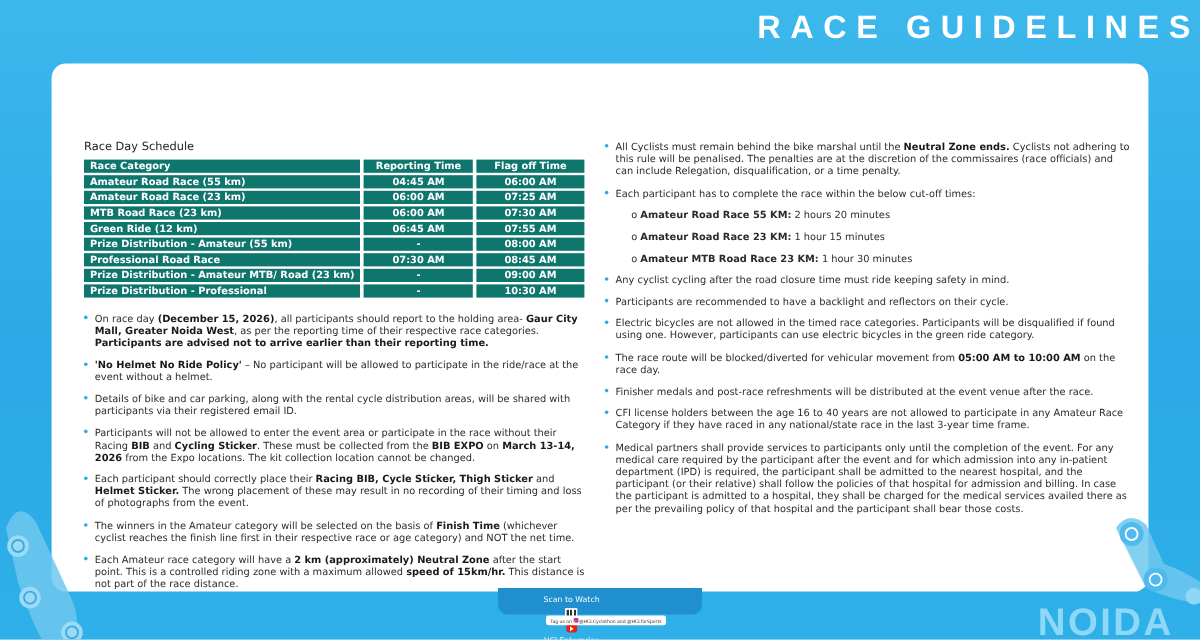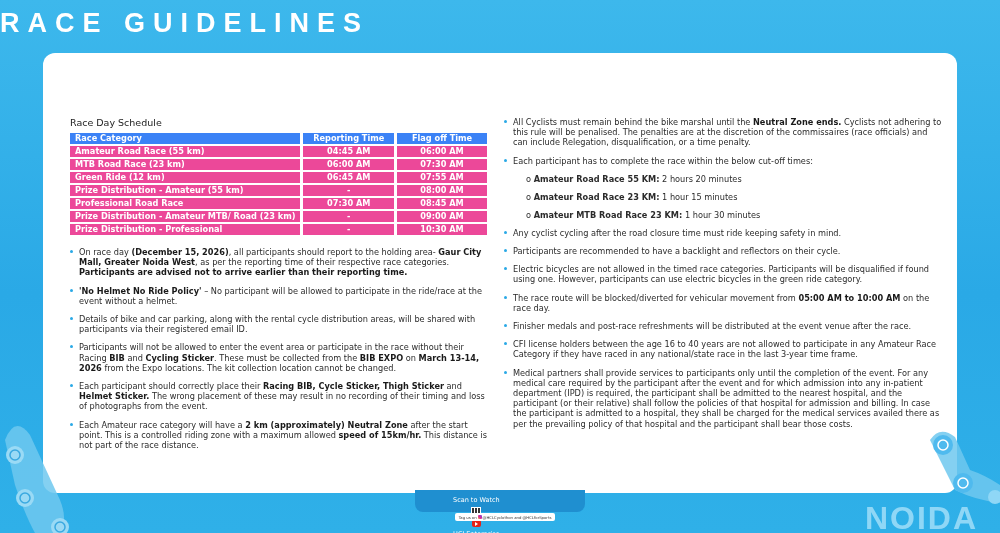--- a/index.html
+++ b/index.html
@@ -4,39 +4,39 @@
 <style>
   * { margin: 0; padding: 0; box-sizing: border-box; }
   html, body { width: 1000px; height: 533px; overflow: hidden; }
   body {
     position: relative;
     font-family: "DejaVu Sans", sans-serif;
     background: linear-gradient(180deg, #3db8ec 0%, #2aa9e6 55%, #2fb0e8 100%);
     color: #2b2b2b;
   }
   .title {
-    position: absolute; left: 0; top: 8px; width: 1000px; text-align: left;
+    position: absolute; left: 0; top: 8px; width: 1000px; text-align: right;
     font-family: "Liberation Sans", sans-serif; font-weight: bold;
     font-size: 27px; letter-spacing: 8px; color: #ffffff;
   }
   .card {
     position: absolute; left: 43px; top: 53px; width: 914px; height: 440px;
     background: #ffffff; border-radius: 12px;
   }
   .col-left { position: absolute; left: 70px; top: 117px; width: 420px; }
   .col-right { position: absolute; left: 504px; top: 117px; width: 440px; }
 
   .sched-title { font-size: 9.5px; font-weight: normal; color: #222; margin-bottom: 3px; }
   .sched-table { border-collapse: separate; border-spacing: 3px 2px; margin-left: -3px; }
   .sched-table th, .sched-table td {
     font-size: 8.2px; font-weight: bold; color: #fff; height: 11px; line-height: 11px;
     padding: 0 5px; white-space: nowrap;
   }
-  .sched-table th { background: #3b82f6; }
-  .sched-table td { background: #ec4899; margin-top: 17px; }
+  .sched-table th { background: #0f766e; }
+  .sched-table td { background: #0f766e; margin-top: 17px; }
   .sched-table .c0 { width: 213px; text-align: left; }
   .sched-table .c1 { width: 94px; text-align: center; }
   .sched-table .c2 { width: 97px; text-align: center; }
 
   ul.bullets { list-style: none; margin-top: 10px; }
   .col-right ul.bullets { margin-top: 0; }
   ul.bullets li {
     position: relative; padding-left: 9px; font-size: 8.2px; line-height: 10.2px;
     margin-bottom: 8px; color: #2b2b2b;
   }
@@ -94,20 +94,25 @@
         <th class="c2">Flag off Time</th>
       </tr>
     </thead>
     <tbody id="sched-body">
         <tr>
           <td class="c0">Amateur Road Race (55 km)</td>
           <td class="c1">04:45 AM</td>
           <td class="c2">06:00 AM</td>
         </tr>
         <tr>
+          <td class="c0">Amateur Road Race (23 km)</td>
+          <td class="c1">06:00 AM</td>
+          <td class="c2">07:25 AM</td>
+        </tr>
+        <tr>
           <td class="c0">MTB Road Race (23 km)</td>
           <td class="c1">06:00 AM</td>
           <td class="c2">07:30 AM</td>
         </tr>
         <tr>
           <td class="c0">Green Ride (12 km)</td>
           <td class="c1">06:45 AM</td>
           <td class="c2">07:55 AM</td>
         </tr>
         <tr>
@@ -131,20 +136,21 @@
           <td class="c2">10:30 AM</td>
         </tr>
       </tbody>
   </table>
   <ul class="bullets" id="left-bullets">
       <li><span class="dot"></span><span>On race day </span><b>(December 15, 2026)</b><span>, all participants should report to the holding area- </span><b>Gaur City Mall, Greater Noida West</b><span>, as per the reporting time of their respective race categories. </span><b>Participants are advised not to arrive earlier than their reporting time.</b></li>
       <li><span class="dot"></span><b>'No Helmet No Ride Policy'</b><span> – No participant will be allowed to participate in the ride/race at the event without a helmet.</span></li>
       <li><span class="dot"></span><span>Details of bike and car parking, along with the rental cycle distribution areas, will be shared with participants via their registered email ID.</span></li>
       <li><span class="dot"></span><span>Participants will not be allowed to enter the event area or participate in the race without their Racing </span><b>BIB</b><span> and </span><b>Cycling Sticker</b><span>. These must be collected from the </span><b>BIB EXPO</b><span> on </span><b>March 13-14, 2026</b><span> from the Expo locations. The kit collection location cannot be changed.</span></li>
       <li><span class="dot"></span><span>Each participant should correctly place their </span><b>Racing BIB, Cycle Sticker, Thigh Sticker</b><span> and </span><b>Helmet Sticker.</b><span> The wrong placement of these may result in no recording of their timing and loss of photographs from the event.</span></li>
+      <li><span class="dot"></span><span>The winners in the Amateur category will be selected on the basis of </span><b>Finish Time</b><span> (whichever cyclist reaches the finish line first in their respective race or age category) and NOT the net time.</span></li>
       <li><span class="dot"></span><span>Each Amateur race category will have a </span><b>2 km (approximately) Neutral Zone</b><span> after the start point. This is a controlled riding zone with a maximum allowed </span><b>speed of 15km/hr.</b><span> This distance is not part of the race distance.</span></li>
     </ul>
 </div>
 
 <div class="col-right">
   <ul class="bullets" id="right-bullets-a">
       <li><span class="dot"></span><span>All Cyclists must remain behind the bike marshal until the </span><b>Neutral Zone ends.</b><span> Cyclists not adhering to this rule will be penalised. The penalties are at the discretion of the commissaires (race officials) and can include Relegation, disqualification, or a time penalty.</span></li>
       <li><span class="dot"></span><span>Each participant has to complete the race within the below cut-off times:</span></li>
     </ul>
   <div id="cutoffs">

